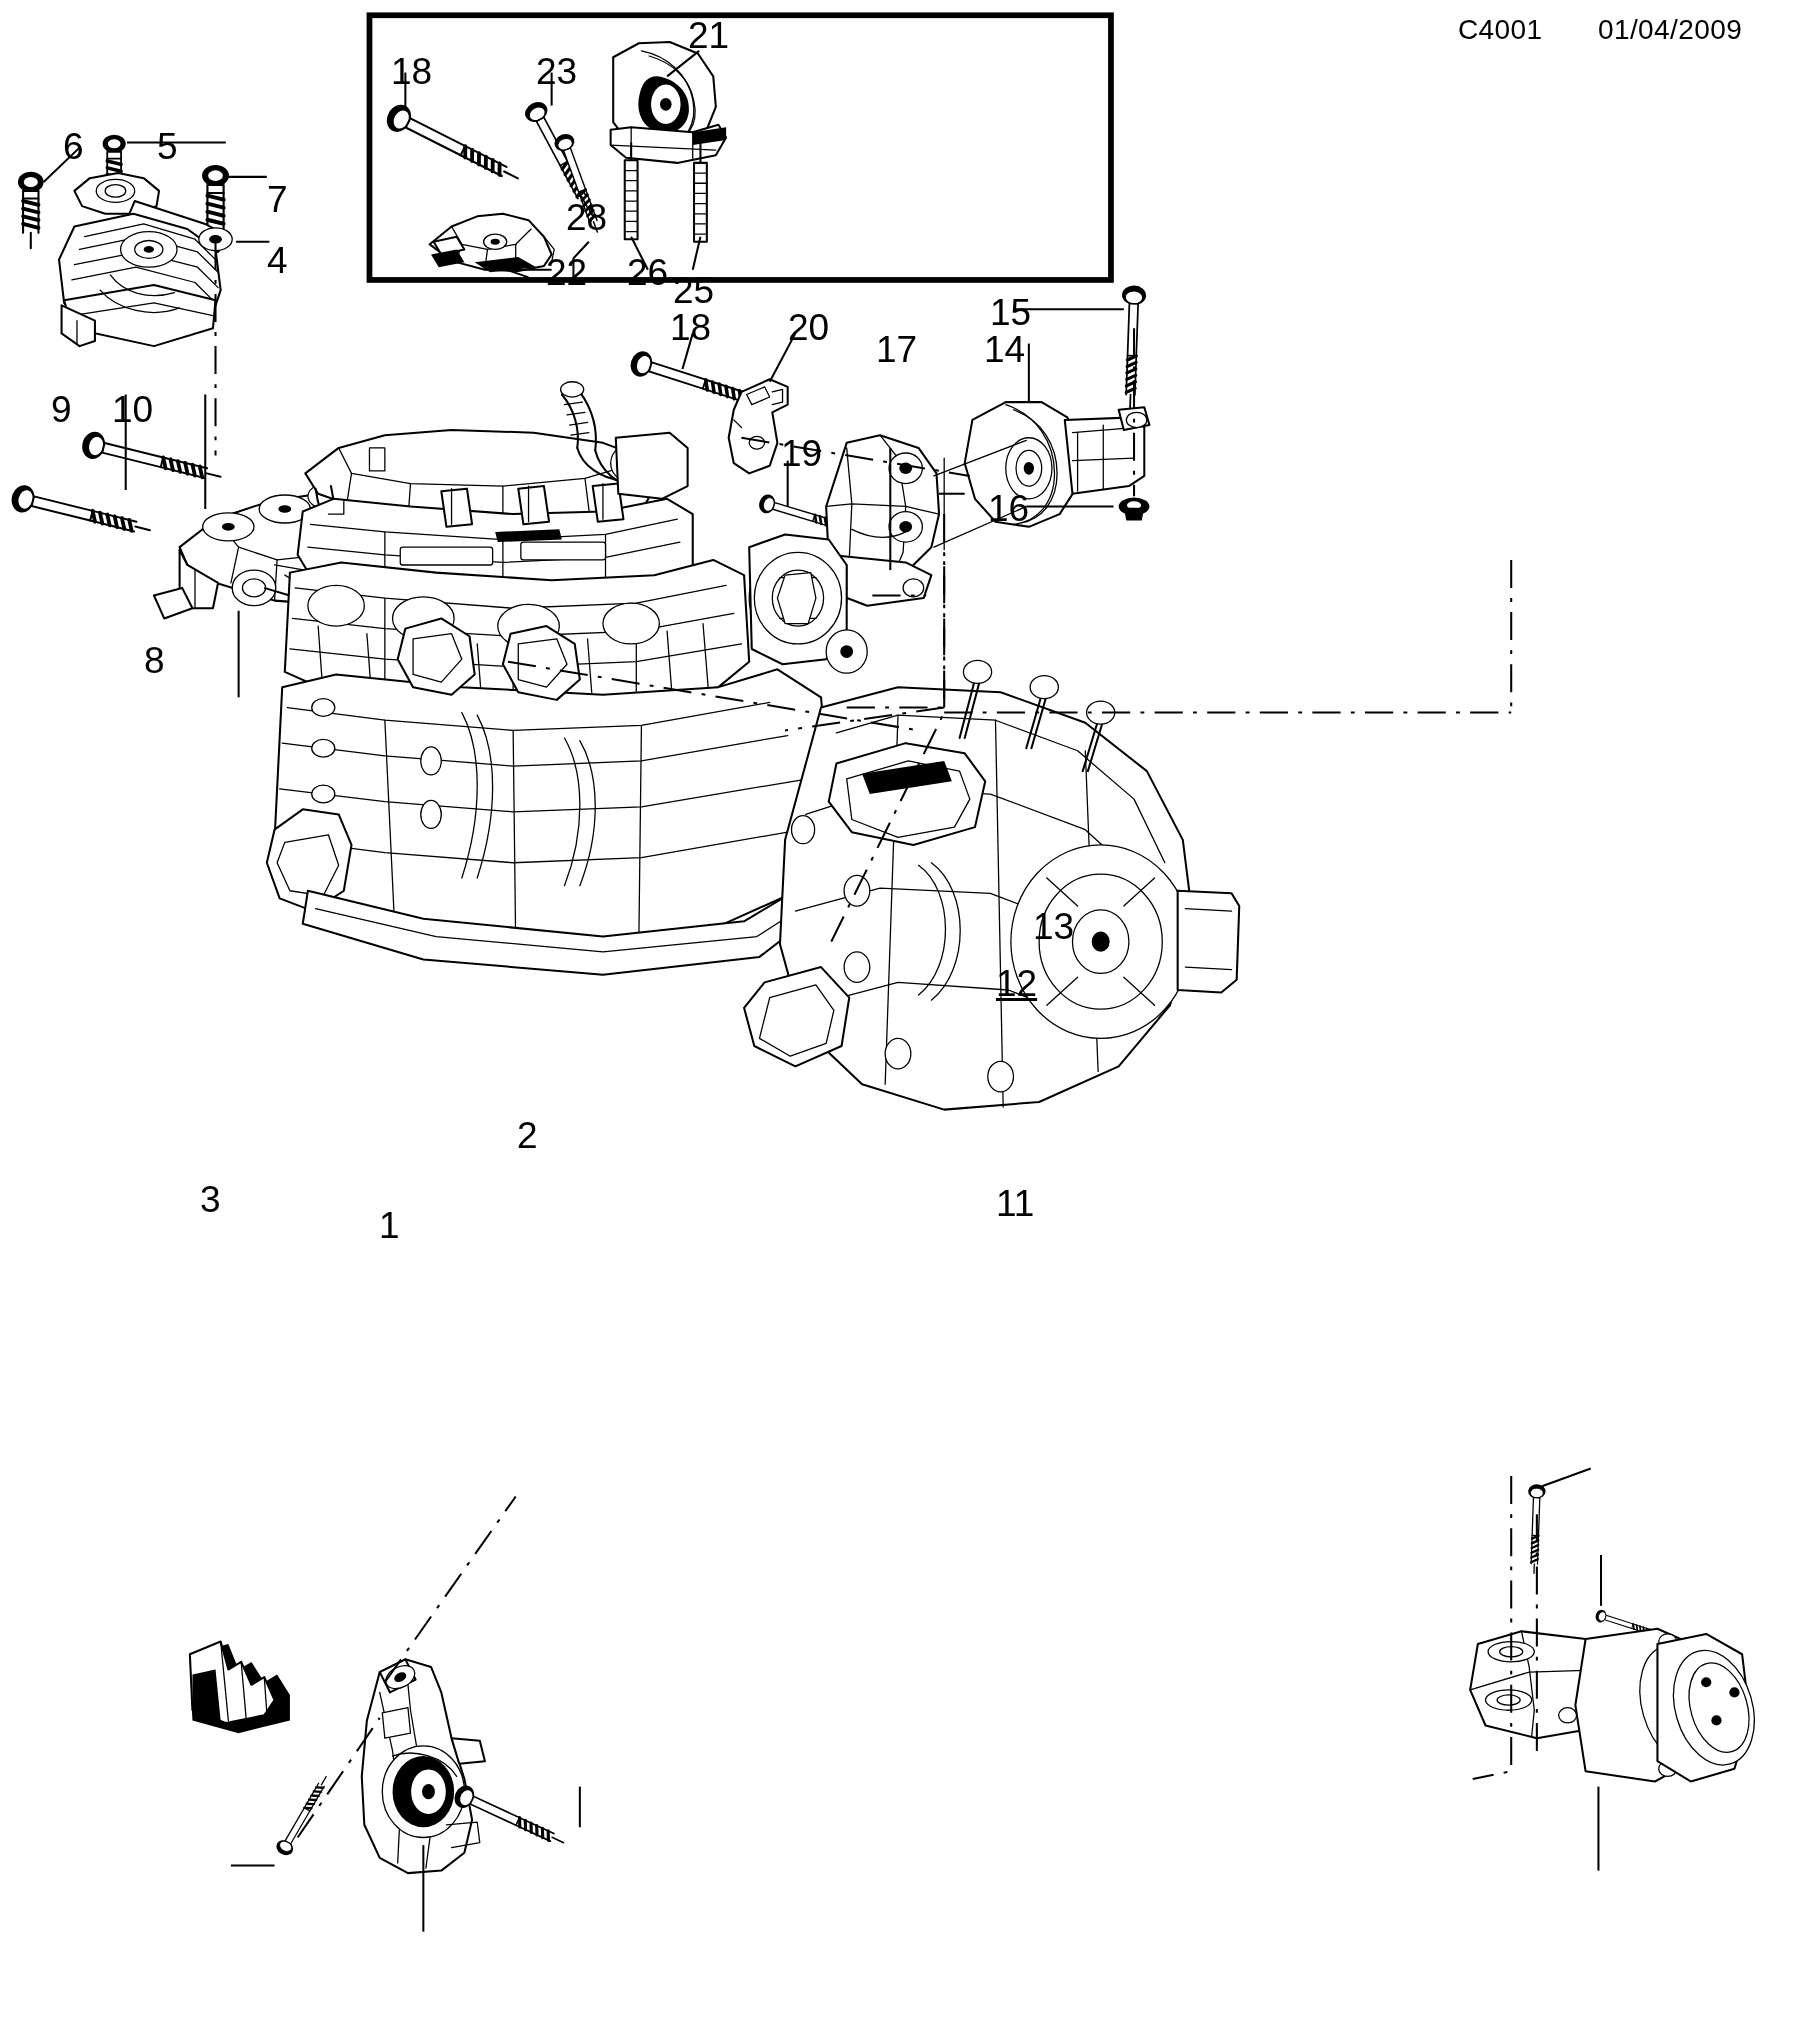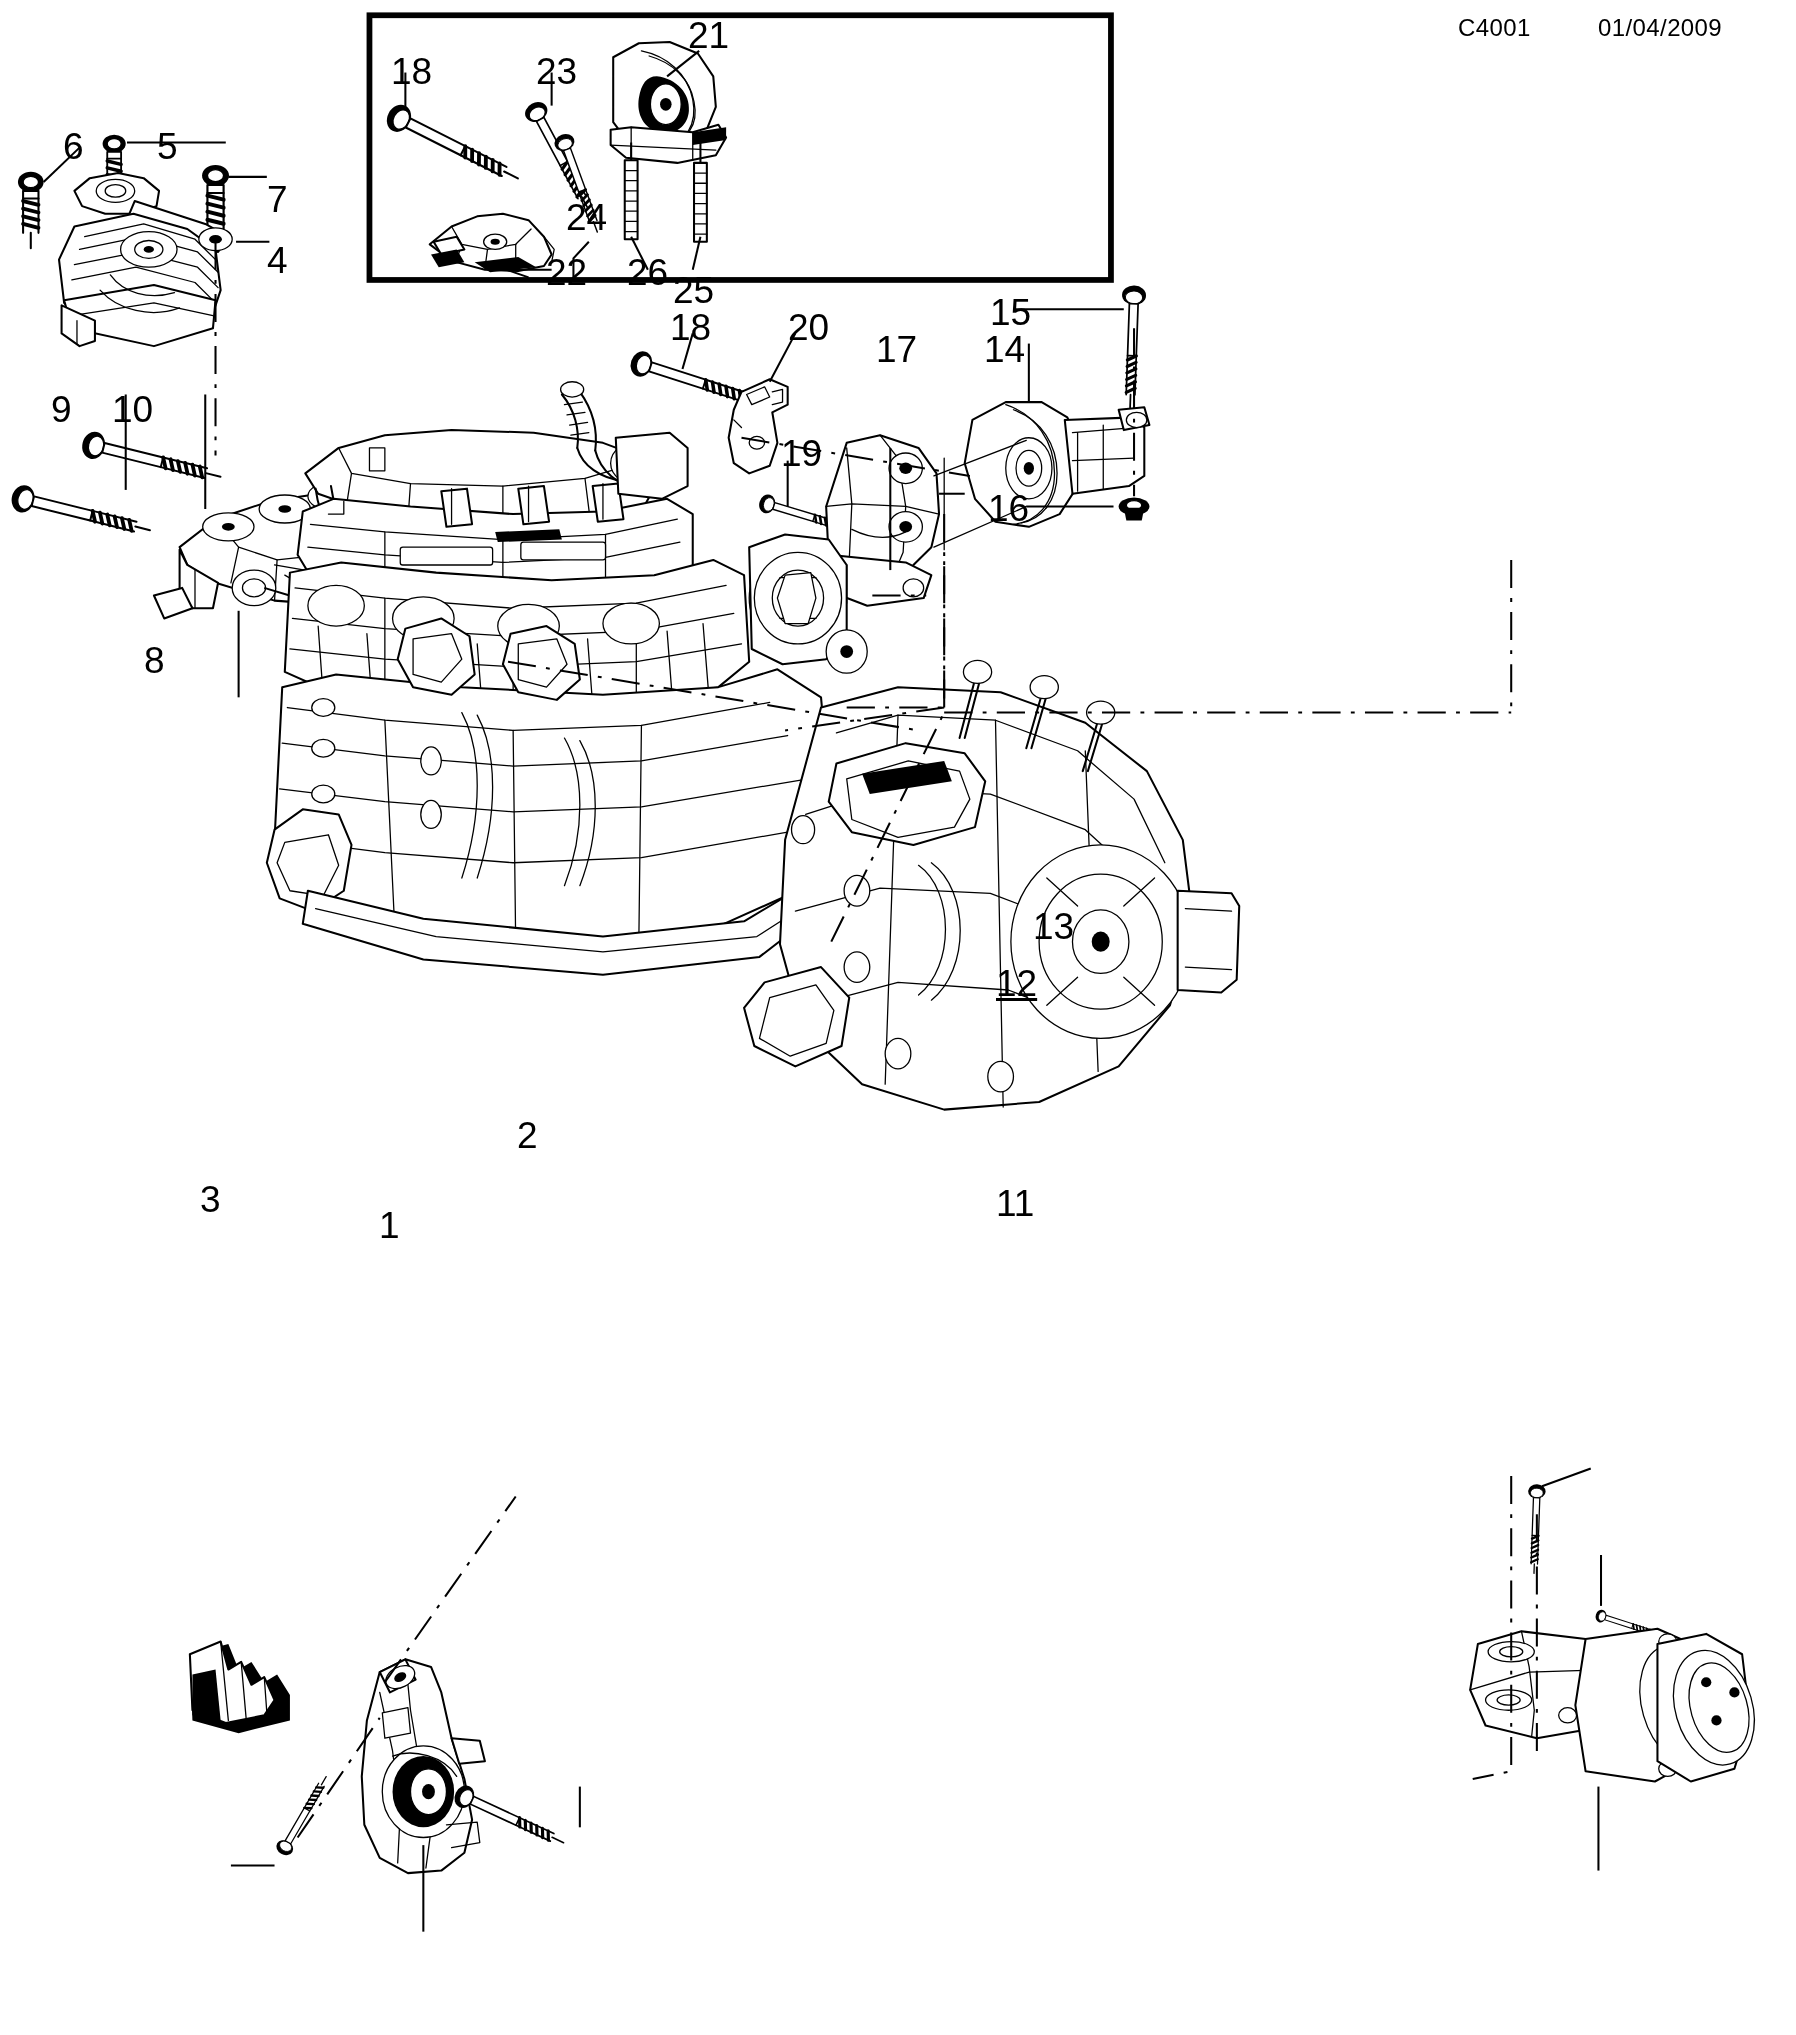--- a/index.html
+++ b/index.html
@@ -20,21 +20,21 @@
     overflow: hidden;
   }
   #diagram-svg {
     position: absolute;
     top: 0; left: 0;
     width: 1796px;
     height: 2036px;
   }
   .hdr {
     position: absolute;
-    font-size: 24px;
+    font-size: 28px;
     letter-spacing: 0.4px;
     white-space: nowrap;
     color: #000;
   }
   #hdr-code { top: 14.4px; left: 1458px; }
   #hdr-date { top: 14.4px; left: 1598px; }
 
   .callout {
     position: absolute;
     font-size: 37px;
@@ -575,21 +575,21 @@
 
   </svg>
 
   <div class="callout" style="left:63px;  top:128px;">6</div>
   <div class="callout" style="left:157px; top:128px;">5</div>
   <div class="callout" style="left:267px; top:181px;">7</div>
   <div class="callout" style="left:267px; top:242px;">4</div>
   <div class="callout" style="left:391px; top:53px;">18</div>
   <div class="callout" style="left:536px; top:53px;">23</div>
   <div class="callout" style="left:688px; top:17px;">21</div>
-  <div class="callout" style="left:566px; top:199px;">24</div>
+  <div class="callout" style="left:566px; top:199px;">28</div>
   <div class="callout" style="left:546px; top:254px;">22</div>
   <div class="callout" style="left:627px; top:254px;">26</div>
   <div class="callout" style="left:673px; top:272px;">25</div>
   <div class="callout" style="left: 670px; top: 309px;">18</div>
   <div class="callout" style="left:788px; top:309px;">20</div>
   <div class="callout" style="left:876px;top:331px;">17</div>
   <div class="callout" style="left:984px;top:331px;">14</div>
   <div class="callout" style="left:990px;top:294px;">15</div>
   <div class="callout" style="left:781px; top:435px;">19</div>
   <div class="callout" style="left:988px;top:490px;">16</div>

